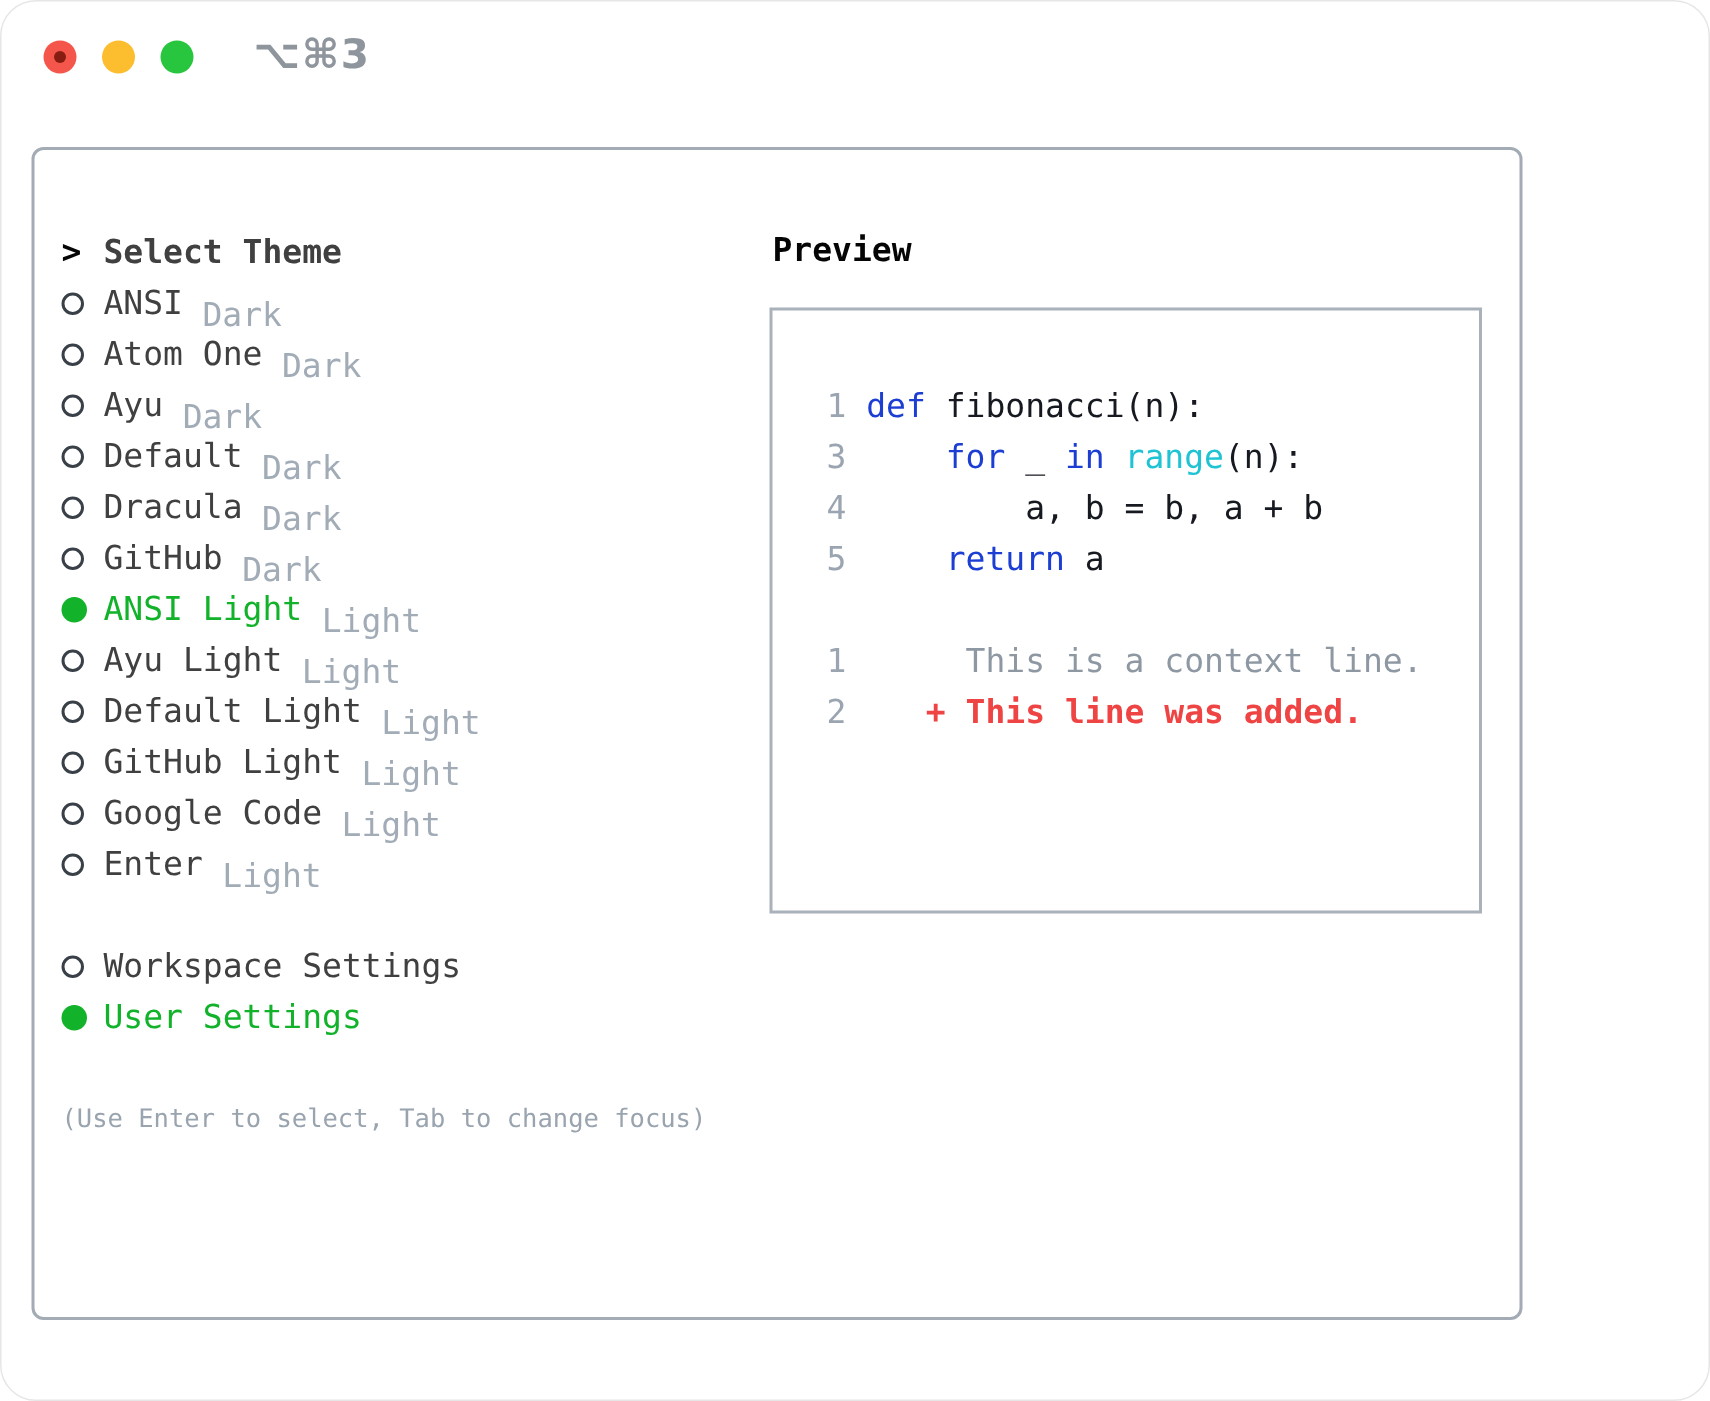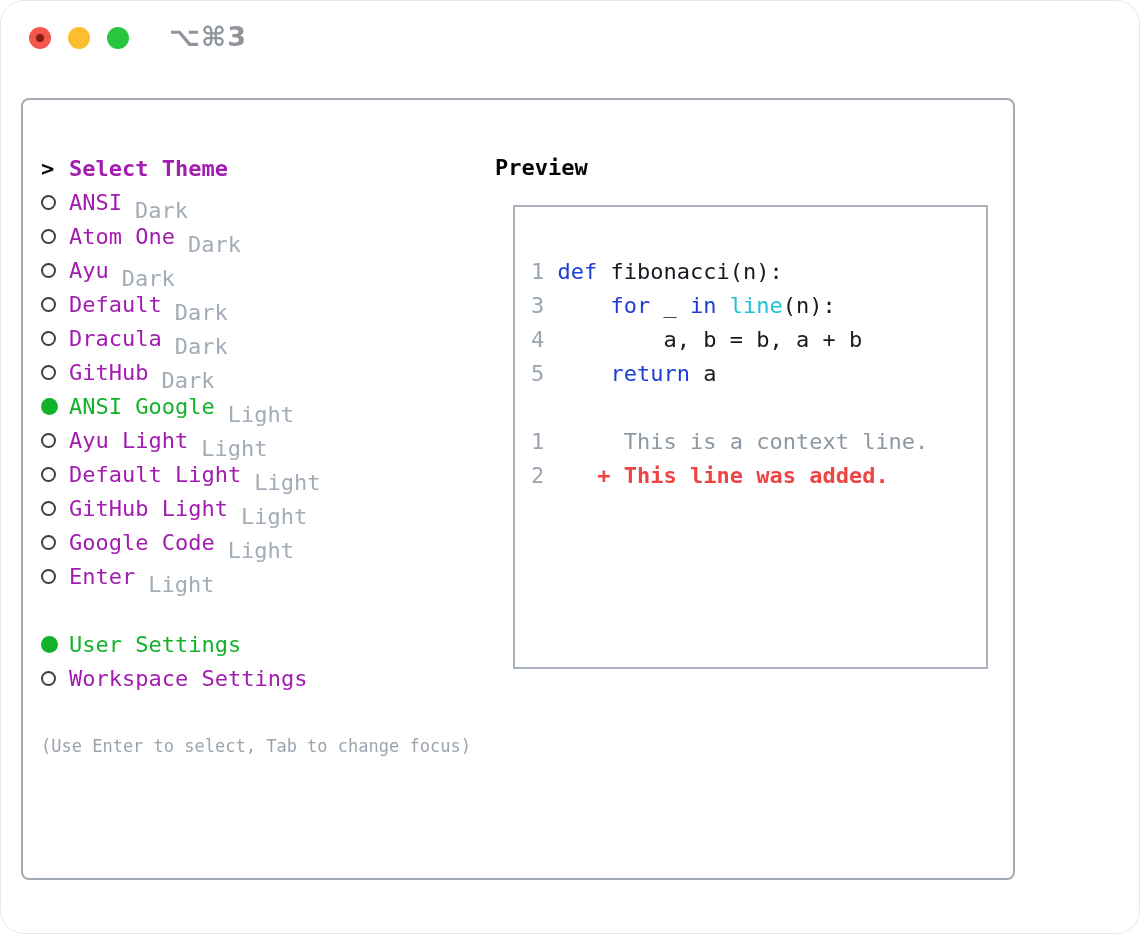--- a/index.html
+++ b/index.html
@@ -24,33 +24,33 @@
     position:absolute;left:20px;top:97px;width:994px;height:782px;box-sizing:border-box;
     border:2px solid #a3abb5;border-radius:8px;background:#ffffff;
   }
   .left-col{position:absolute;left:18px;top:51px;}
   .row{display:flex;align-items:center;height:34px;font-size:22px;color:#1d2228;white-space:pre;}
   .marker{width:28px;display:flex;align-items:center;flex:0 0 28px;}
   .cursor{font-weight:bold;color:#050505;}
   .bold{font-weight:bold;color:#050505;}
   .circle{width:15px;height:15px;box-sizing:border-box;border:2px solid #3a4048;border-radius:50%;}
   .circle.on{width:17px;height:17px;border:none;background:#12b22a;}
-  .label{color:#a21caf;}
+  .label{color:#404040;}
   .label.sel{color:#12b22a;}
   .tag{color:#a2acb7;margin-left:13px;margin-top:16px;}
   .spacer{height:34px;}
   .help{
     width:440px;margin-top:34px;font-size:17px;line-height:34px;color:#9aa4af;
     white-space:normal;
   }
   
-  .preview-title{position:absolute;left:472px;top:51px;height:34px;line-height:34px;font-size:22px;font-weight:bold;color:#050505;}
+  .preview-title{position:absolute;left:492px;top:51px;height:34px;line-height:34px;font-size:22px;font-weight:bold;color:#050505;}
   .preview-box{
-    position:absolute;left:490px;top:105px;width:475px;height:464px;box-sizing:border-box;
-    border:2px solid #a9b1ba;background:#ffffff;padding:48px 0 0 16px;overflow:hidden;
+    position:absolute;left:490px;top:105px;width:475px;height:404px;box-sizing:border-box;
+    border:2px solid #a9b1ba;background:#ffffff;padding:48px 0 0 36px;overflow:hidden;
   }
   .cline{height:34px;line-height:34px;font-size:22px;white-space:pre;}
   .sg-ln{color:#9aa5b1;}
   .sg-pl{color:#16191f;}
   .sg-kw{color:#1c3ed3;}
   .sg-nm{color:#16b41f;}
   .sg-bi{color:#1fc3d3;}
   .sg-ctx{color:#8e98a3;}
   .sg-del{color:#c1271b;}
   .sg-add{color:#ef4444;font-weight:bold;}
@@ -77,45 +77,45 @@
         <span class="label bold">Select Theme</span>
       </div>
 
       <div id="theme-list">
           <div class="row"><span class="marker"><span class="circle"></span></span><span class="label">ANSI</span><span class="tag">Dark</span></div>
           <div class="row"><span class="marker"><span class="circle"></span></span><span class="label">Atom One</span><span class="tag">Dark</span></div>
           <div class="row"><span class="marker"><span class="circle"></span></span><span class="label">Ayu</span><span class="tag">Dark</span></div>
           <div class="row"><span class="marker"><span class="circle"></span></span><span class="label">Default</span><span class="tag">Dark</span></div>
           <div class="row"><span class="marker"><span class="circle"></span></span><span class="label">Dracula</span><span class="tag">Dark</span></div>
           <div class="row"><span class="marker"><span class="circle"></span></span><span class="label">GitHub</span><span class="tag">Dark</span></div>
-          <div class="row"><span class="marker"><span class="circle on"></span></span><span class="label sel">ANSI Google</span><span class="tag">Light</span></div>
+          <div class="row"><span class="marker"><span class="circle on"></span></span><span class="label sel">ANSI Light</span><span class="tag">Light</span></div>
           <div class="row"><span class="marker"><span class="circle"></span></span><span class="label">Ayu Light</span><span class="tag">Light</span></div>
           <div class="row"><span class="marker"><span class="circle"></span></span><span class="label">Default Light</span><span class="tag">Light</span></div>
           <div class="row"><span class="marker"><span class="circle"></span></span><span class="label">GitHub Light</span><span class="tag">Light</span></div>
           <div class="row"><span class="marker"><span class="circle"></span></span><span class="label">Google Code</span><span class="tag">Light</span></div>
           <div class="row"><span class="marker"><span class="circle"></span></span><span class="label">Enter</span><span class="tag">Light</span></div>
         </div>
 
       <div class="spacer"></div>
 
 
       <div id="apply-list">
+          <div class="row"><span class="marker"><span class="circle"></span></span><span class="label">Workspace Settings</span></div>
           <div class="row"><span class="marker"><span class="circle on"></span></span><span class="label sel">User Settings</span></div>
-          <div class="row"><span class="marker"><span class="circle"></span></span><span class="label">Workspace Settings</span></div>
         </div>
 
       <div class="help">(Use Enter to select, Tab to change focus)</div>
     </div>
 
     <div class="preview-title">Preview</div>
 
     <div class="preview-box">
       <div id="preview-code">
           <div class="cline"><span class="sg-ln">1</span><span class="sg-pl"> </span><span class="sg-kw">def</span><span class="sg-pl"> fibonacci(n):</span></div>
-          <div class="cline"><span class="sg-ln">3</span><span class="sg-pl">     </span><span class="sg-kw">for</span><span class="sg-pl"> _ </span><span class="sg-kw">in</span><span class="sg-pl"> </span><span class="sg-bi">line</span><span class="sg-pl">(n):</span></div>
+          <div class="cline"><span class="sg-ln">3</span><span class="sg-pl">     </span><span class="sg-kw">for</span><span class="sg-pl"> _ </span><span class="sg-kw">in</span><span class="sg-pl"> </span><span class="sg-bi">range</span><span class="sg-pl">(n):</span></div>
           <div class="cline"><span class="sg-ln">4</span><span class="sg-pl">         a, b = b, a + b</span></div>
           <div class="cline"><span class="sg-ln">5</span><span class="sg-pl">     </span><span class="sg-kw">return</span><span class="sg-pl"> a</span></div>
           <div class="cline"></div>
           <div class="cline"><span class="sg-ln">1</span><span class="sg-ctx">      This is a context line.</span></div>
           <div class="cline"><span class="sg-ln">2</span><span class="sg-pl">    </span><span class="sg-add">+ This line was added.</span></div>
         </div>
     </div>
 
   </div>
 </div>

